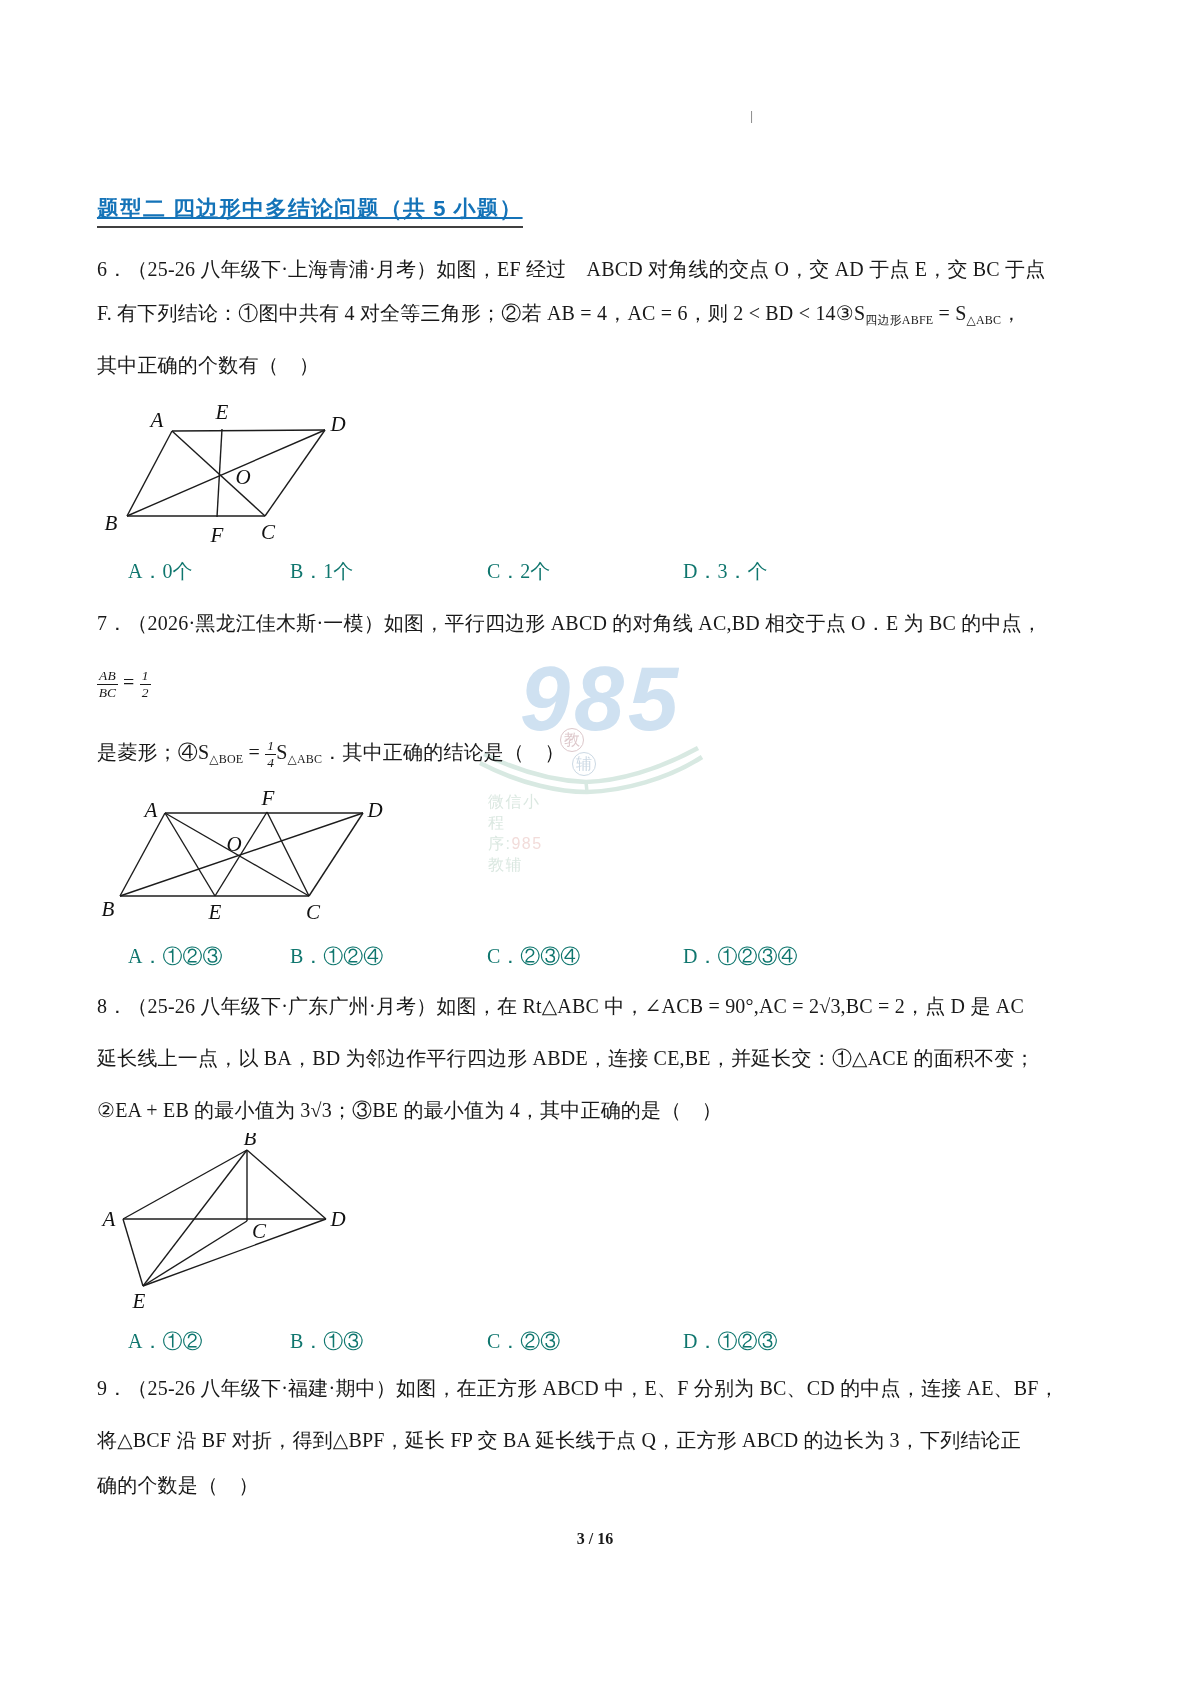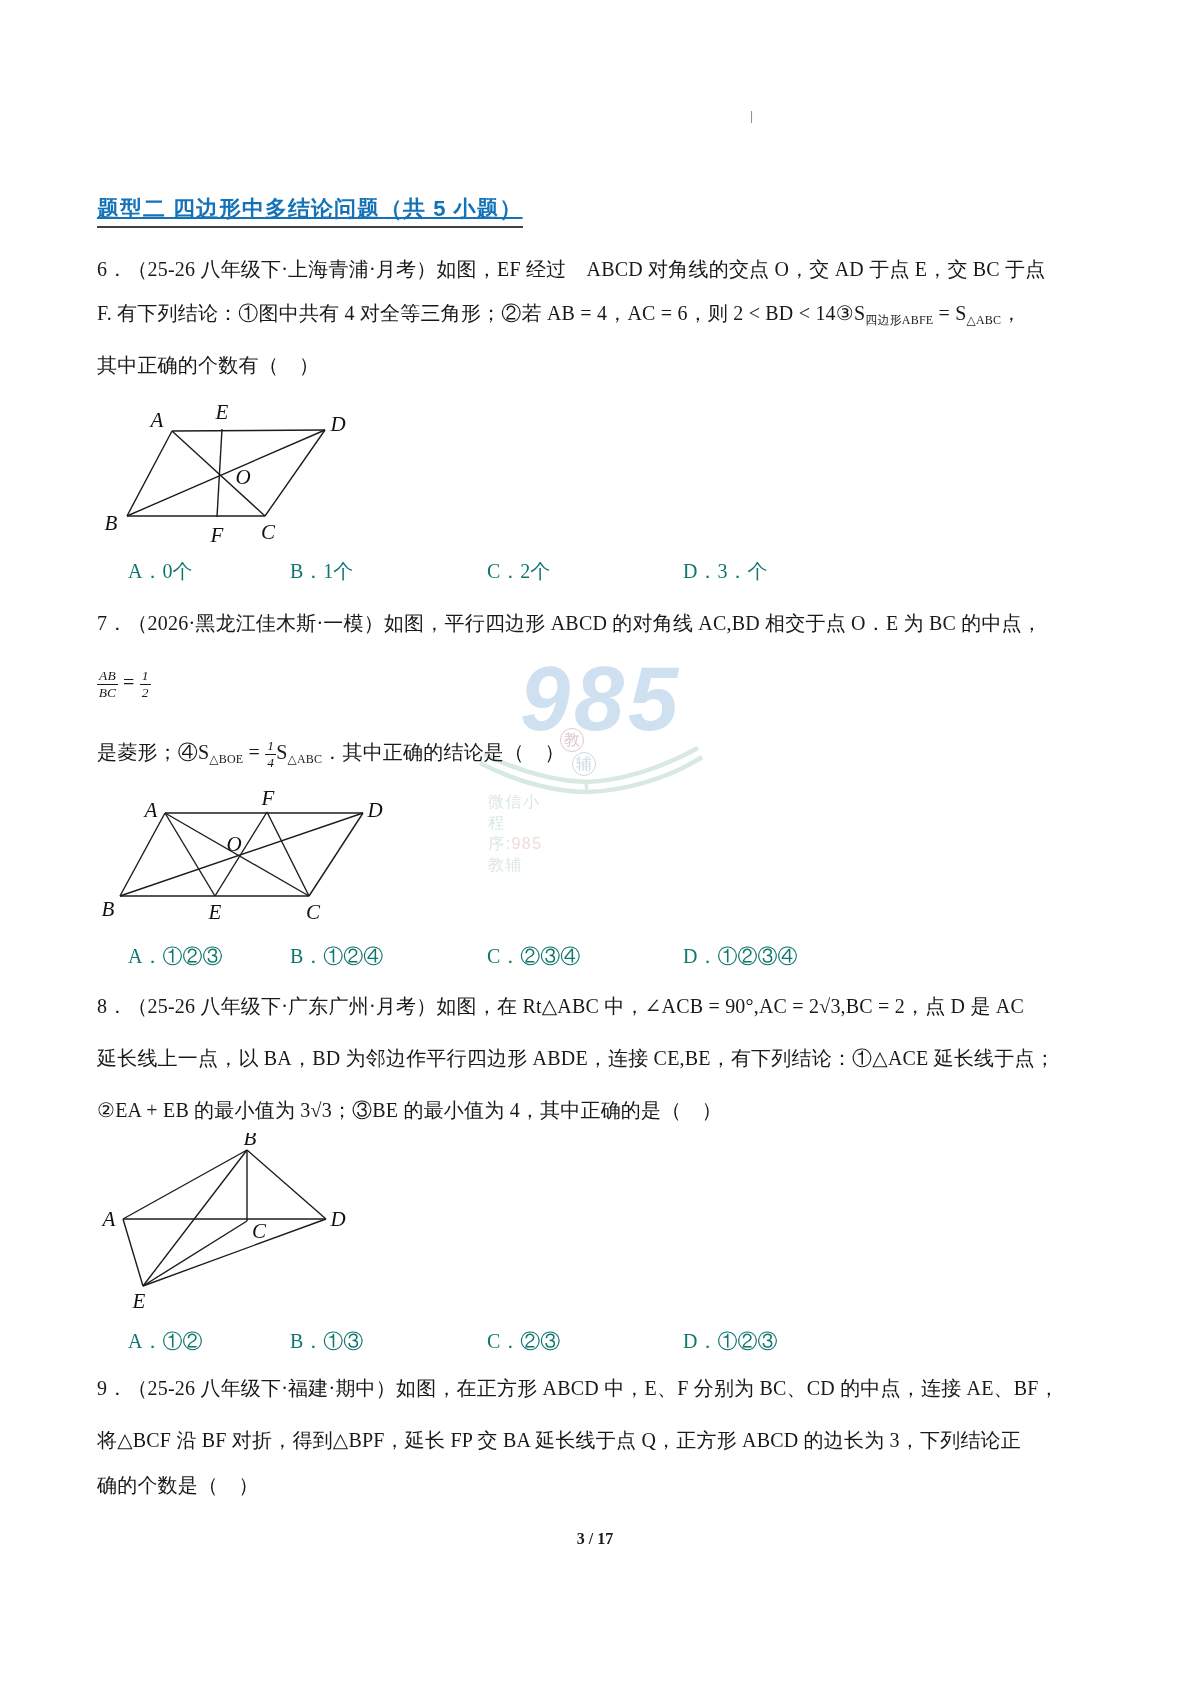--- a/index.html
+++ b/index.html
@@ -133,21 +133,21 @@
   <text x="313" y="919">C</text>
   <text x="234" y="851">O</text>
 </svg>
 
 <div class="opt" style="left:128px;top:943px;">A．①②③</div>
 <div class="opt" style="left:290px;top:943px;">B．①②④</div>
 <div class="opt" style="left:487px;top:943px;">C．②③④</div>
 <div class="opt" style="left:683px;top:943px;">D．①②③④</div>
 
 <div class="line" style="top:993px;">8．（25-26 八年级下·广东广州·月考）如图，在 Rt△ABC 中，∠ACB = 90°,AC = 2√3,BC = 2，点 D 是 AC</div>
-<div class="line" style="top:1045px;">延长线上一点，以 BA，BD 为邻边作平行四边形 ABDE，连接 CE,BE，有下列结论：①△ACE 延长线于点；</div>
+<div class="line" style="top:1045px;">延长线上一点，以 BA，BD 为邻边作平行四边形 ABDE，连接 CE,BE，并延长交：①△ACE 的面积不变；</div>
 <div class="line" style="top:1097px;">②EA + EB 的最小值为 3√3；③BE 的最小值为 4，其中正确的是（　）</div>
 
 <svg class="fig" style="left:95px;top:1133px;" width="265" height="180" viewBox="95 1133 265 180">
   <line x1="123" y1="1219" x2="326" y2="1219"></line>
   <line x1="123" y1="1219" x2="247" y2="1150"></line>
   <line x1="247" y1="1150" x2="326" y2="1219"></line>
   <line x1="247" y1="1150" x2="247" y2="1221"></line>
   <line x1="247" y1="1150" x2="143" y2="1286"></line>
   <line x1="123" y1="1219" x2="143" y2="1286"></line>
   <line x1="247" y1="1221" x2="143" y2="1286"></line>
@@ -161,13 +161,13 @@
 
 <div class="opt" style="left:128px;top:1328px;">A．①②</div>
 <div class="opt" style="left:290px;top:1328px;">B．①③</div>
 <div class="opt" style="left:487px;top:1328px;">C．②③</div>
 <div class="opt" style="left:683px;top:1328px;">D．①②③</div>
 
 <div class="line" style="top:1375px;">9．（25-26 八年级下·福建·期中）如图，在正方形 ABCD 中，E、F 分别为 BC、CD 的中点，连接 AE、BF，</div>
 <div class="line" style="top:1427px;">将△BCF 沿 BF 对折，得到△BPF，延长 FP 交 BA 延长线于点 Q，正方形 ABCD 的边长为 3，下列结论正</div>
 <div class="line" style="top:1472px;">确的个数是（　）</div>
 
-<div class="footer">3 / 17</div>
+<div class="footer">3 / 16</div>
 
 </body></html>

